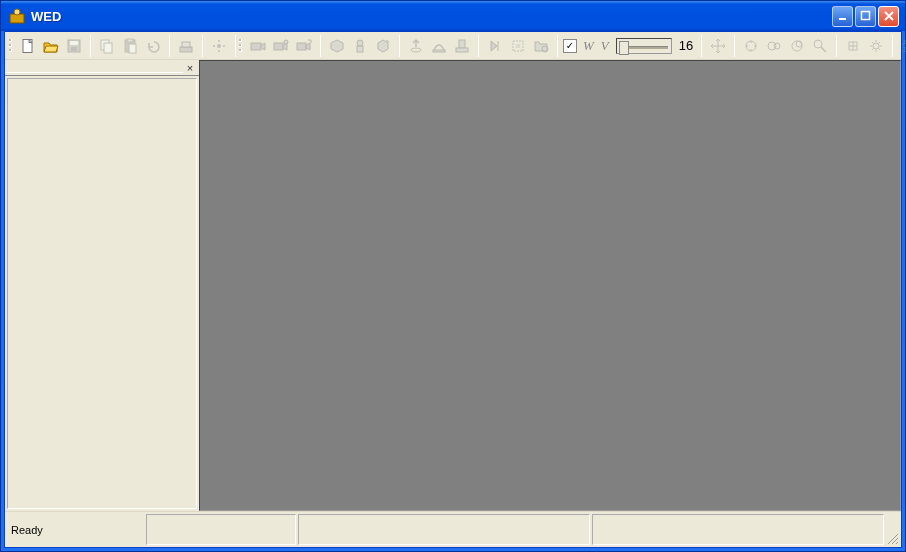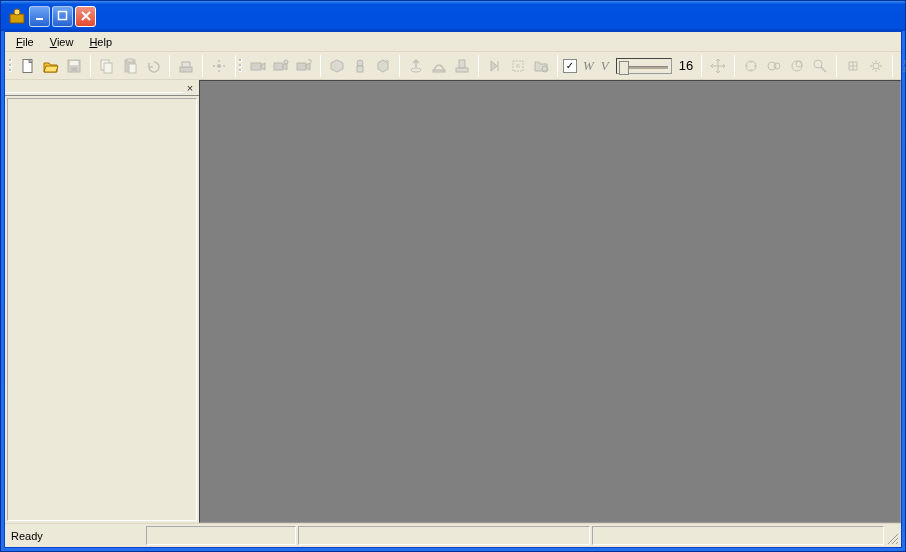--- a/index.html
+++ b/index.html
@@ -62,40 +62,41 @@
   }
   .side-panel{
     width:194px; background:#ece9d8; display:flex; flex-direction:column; border-right:0;
   }
   .panel-tabbar{height:16px;display:flex;justify-content:flex-end;align-items:center;border-bottom:1px solid #888;background:#ece9d8; padding-right:2px;}
   .panel-tabbar .tab-line{flex:1;height:1px;border-top:1px solid #fff;margin-top:10px;}
   .panel-close{width:14px;height:14px;font-size:11px;display:flex;align-items:center;justify-content:center;color:#333;border:1px solid transparent;}
   .panel-body{flex:1;margin:2px;border:1px inset #fff;background:#ece9d8;}
   .mdi-area{ flex:1; background:#808080; border:1px inset #999; margin:0;}
   .statusbar{
-    height:24px;display:flex;align-items:stretch;background:#ece9d8;border-top:1px solid #ddd8c6;font-size:11px;
+    height:36px;display:flex;align-items:stretch;background:#ece9d8;border-top:1px solid #ddd8c6;font-size:11px;
   }
   .status-cell{border:1px solid #c0bba8;border-width:0 0 0 1px;display:flex;align-items:center;padding:0 6px;}
   .status-cell:first-child{border-left:0;flex:0 0 140px;}
   .status-cell.pane{flex:0 0 150px;background:#ece9d8;border:1px inset #fff;margin:2px 1px;}
   .status-cell.stretch{flex:1;border:1px inset #fff;margin:2px 1px;}
   .grip-corner{width:16px;display:flex;align-items:flex-end;justify-content:flex-end;padding:2px;}
   .grip-corner svg{width:12px;height:12px;}
 </style>
 </head>
 <body>
 
 <div class="window">
   <div class="titlebar">
     <div class="app-icon">
       <svg viewBox="0 0 16 16">
           <rect x="1" y="6" width="14" height="9" fill="#d4a000" stroke="#805000"></rect>
           <circle cx="8" cy="4" r="3" fill="#ffdf70" stroke="#a06000"></circle>
         </svg>
     </div>
+    <div class="app-title">WED</div>
     <div class="win-controls">
       <div class="win-btn">
           <svg viewBox="0 0 12 12">
             <rect x="2" y="8" width="7" height="2" fill="#fff"></rect>
           </svg>
         </div>
       <div class="win-btn">
           <svg viewBox="0 0 12 12">
             <rect x="1.5" y="1.5" width="8" height="8" fill="none" stroke="#fff" stroke-width="1.5"></rect>
           </svg>
@@ -103,25 +104,20 @@
       <div class="win-btn close">
           <svg viewBox="0 0 12 12">
             <path d="M2 2 L10 10 M10 2 L2 10" stroke="#fff" stroke-width="2"></path>
           </svg>
         </div>
     </div>
   </div>
 
   <div class="client">
 
-    <div class="menubar">
-      <div class="menu-item"><u>F</u><span></span>ile</div>
-      <div class="menu-item"><u>V</u>iew</div>
-      <div class="menu-item"><u>H</u>elp</div>
-    </div>
 
     <div class="toolbar">
       <div class="tb-grip">
           <span></span>
           <span></span>
           <span></span>
         </div>
 
       <div class="tb-group">
         <div class="tb-btn">

